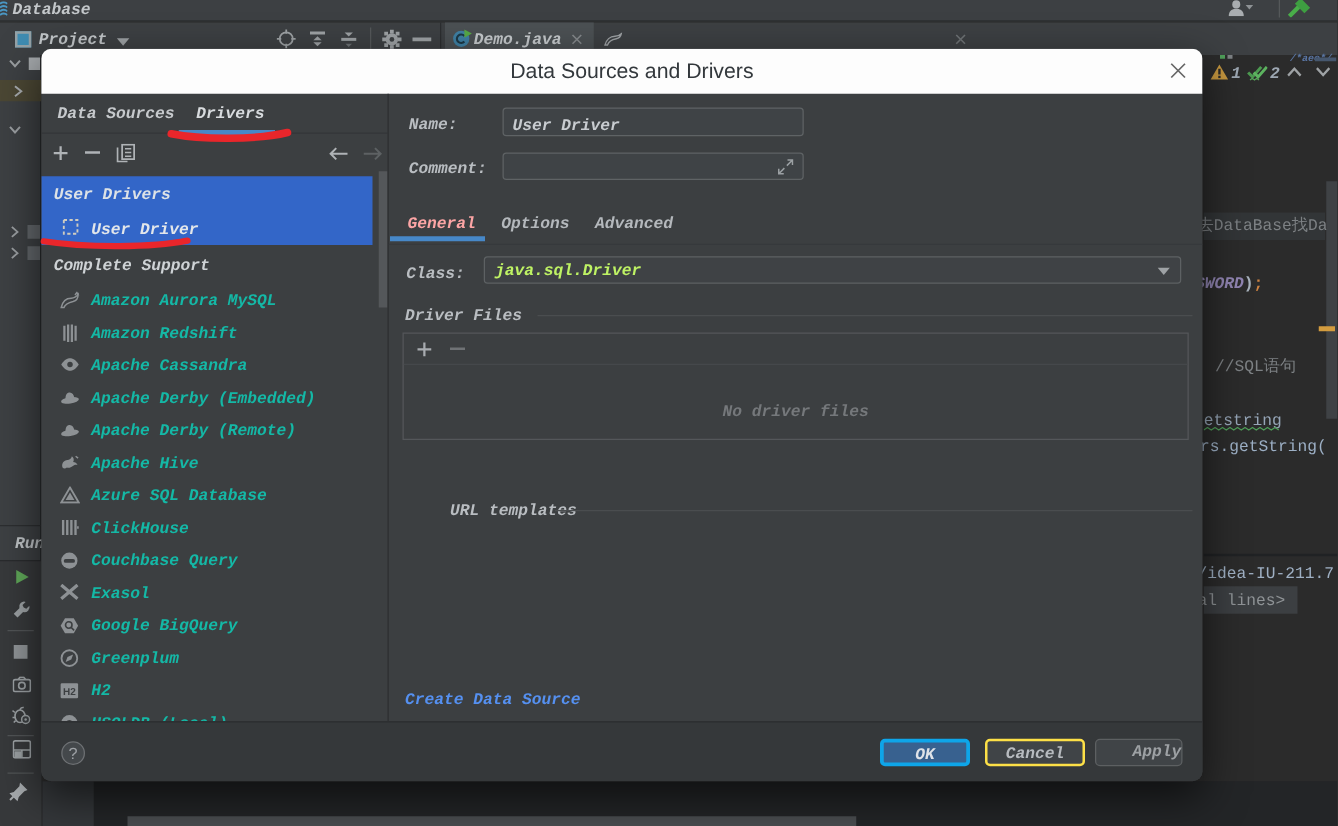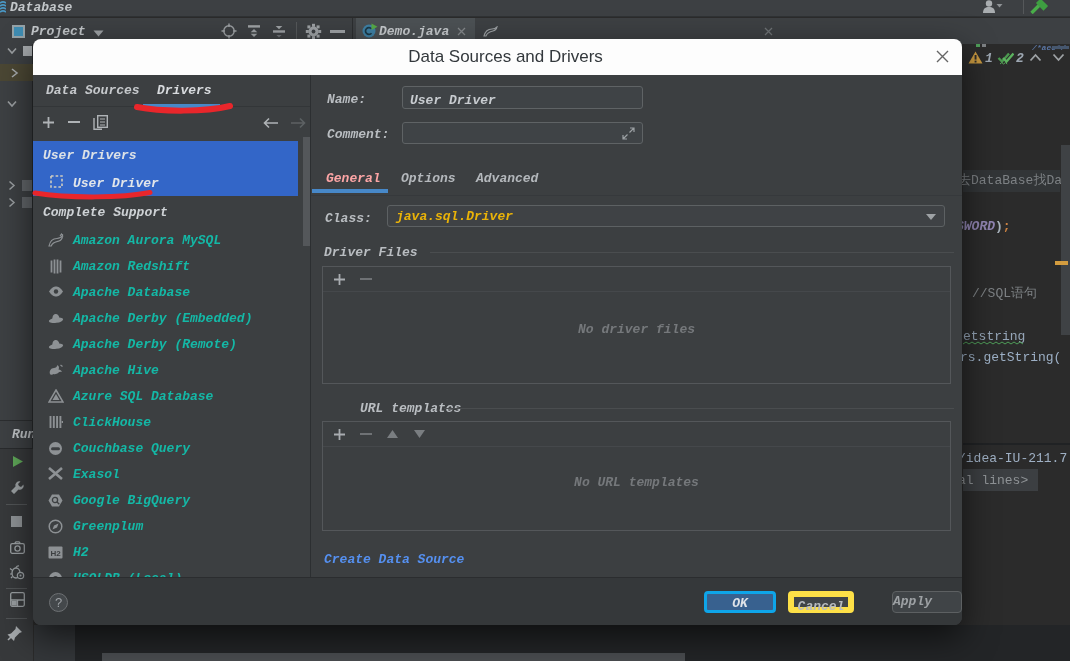--- a/index.html
+++ b/index.html
@@ -243,21 +243,21 @@
           </svg>
         <div class="abs mono t13 it" style="left:40px;top:98px">Amazon Aurora MySQL</div>
         <svg class="abs icon" style="left:16px;top:123px" width="14" height="15" viewBox="0 0 14 15">
             <path d="M2.5 1.5 V13.5 M5.5 0.5 V14.5 M8.5 0.5 V14.5 M11.5 1.5 V13.5" stroke="#8d9194" stroke-width="1.8"></path>
           </svg>
         <div class="abs mono t13 it" style="left:40px;top:124px">Amazon Redshift</div>
         <svg class="abs icon" style="left:15px;top:150px" width="16" height="11" viewBox="0 0 16 11">
             <path d="M1 5.5 C3.5 1.5 6 0.5 8 0.5 C10 0.5 12.5 1.5 15 5.5 C12.5 9.5 10 10.5 8 10.5 C6 10.5 3.5 9.5 1 5.5 Z" fill="#8d9194"></path>
             <circle cx="8" cy="5.5" r="2.2" fill="#3c3f41"></circle>
           </svg>
-        <div class="abs mono t13 it" style="left:40px;top:150px">Apache Database</div>
+        <div class="abs mono t13 it" style="left:40px;top:150px">Apache Cassandra</div>
         <svg class="abs icon" style="left:15px;top:175px" width="16" height="14" viewBox="0 0 16 14">
             <ellipse cx="8" cy="9.3" rx="7.2" ry="2.6" fill="#8d9194" transform="rotate(-8 8 9.3)"></ellipse>
             <path d="M4.5 8.8 C4.2 5.5 5.8 3 8 3 C10.2 3 11.6 5 11.5 7.9 Z" fill="#8d9194" transform="rotate(-8 8 8)"></path>
           </svg>
         <div class="abs mono t13 it" style="left:40px;top:176px">Apache Derby (Embedded)</div>
         <svg class="abs icon" style="left:15px;top:201px" width="16" height="14" viewBox="0 0 16 14">
             <ellipse cx="8" cy="9.3" rx="7.2" ry="2.6" fill="#8d9194" transform="rotate(-8 8 9.3)"></ellipse>
             <path d="M4.5 8.8 C4.2 5.5 5.8 3 8 3 C10.2 3 11.6 5 11.5 7.9 Z" fill="#8d9194" transform="rotate(-8 8 8)"></path>
           </svg>
         <div class="abs mono t13 it" style="left:40px;top:202px">Apache Derby (Remote)</div>
@@ -323,59 +323,45 @@
     </svg>
 
     <div class="abs mono t13" style="left:293px;top:133px;color:#fca5a5;">General</div>
     <div class="abs mono t13" style="left:368px;top:133px;color:#b4b8bc;">Options</div>
     <div class="abs mono t13" style="left:443px;top:133px;color:#b4b8bc;">Advanced</div>
     <div class="abs" style="left:279px;top:150px;width:76px;height:4px;background:#4788c8;"></div>
     <div class="abs" style="left:278px;top:156px;width:651px;height:1px;background:#36393c;"></div>
 
     <div class="abs mono t13" style="left:292px;top:173px;color:#b9bdc1;">Class:</div>
     <div class="abs" style="left:354px;top:166px;width:558px;height:22px;background:#3f4245;border:1px solid #5d6163;border-radius:3px;"></div>
-    <div class="abs mono t13" style="left:363px;top:171px;color:#eab308;text-align:right;">java.sql.Driver</div>
+    <div class="abs mono t13" style="left:363px;top:171px;color:#bef264;text-align:right;">java.sql.Driver</div>
     <svg class="abs" style="left:893px;top:175px" width="10" height="6" viewBox="0 0 10 6">
         <path d="M0 0 H10 L5 6 Z" fill="#9ea2a5"></path>
       </svg>
 
     <div class="abs mono t13" style="left:291px;top:207px;color:#b9bdc1;">Driver Files</div>
     <div class="abs" style="left:397px;top:213px;width:524px;height:1px;background:#4a4d4f;"></div>
-    <div class="abs" style="left:289px;top:227px;width:629px;height:118px;border:1px solid #54575a;">
+    <div class="abs" style="left:289px;top:227px;width:629px;height:86px;border:1px solid #54575a;">
       <svg class="abs" style="left:10px;top:6px" width="13" height="13" viewBox="0 0 13 13">
           <path d="M6.5 1 V12 M1 6.5 H12" stroke="#a8acb0" stroke-width="1.8"></path>
         </svg>
       <div class="abs" style="left:37px;top:11px;width:12px;height:2px;background:#6f7275;"></div>
       <div class="abs" style="left:0;top:24px;width:627px;height:1px;background:#45484b;"></div>
       <div class="abs mono t13" style="left:0;top:56px;width:627px;text-align:center;color:#75787b;">No driver files</div>
     </div>
 
     <div class="abs mono t13" style="left:291px;top:363px;color:#b9bdc1;margin-left:36px;">URL templates</div>
     <div class="abs" style="left:411px;top:369px;width:510px;height:1px;background:#4a4d4f;"></div>
-    <div class="abs" style="left:289px;top:382px;width:629px;height:110px;border:1px solid #54575a;">
-      <svg class="abs" style="left:10px;top:6px" width="13" height="13" viewBox="0 0 13 13">
-          <path d="M6.5 1 V12 M1 6.5 H12" stroke="#a8acb0" stroke-width="1.8"></path>
-        </svg>
-      <div class="abs" style="left:37px;top:11px;width:12px;height:2px;background:#6f7275;"></div>
-      <svg class="abs" style="left:64px;top:8px" width="11" height="8" viewBox="0 0 11 8">
-          <path d="M5.5 0 L11 8 H0 Z" fill="#7a7e81"></path>
-        </svg>
-      <svg class="abs" style="left:91px;top:8px" width="11" height="8" viewBox="0 0 11 8">
-          <path d="M0 0 H11 L5.5 8 Z" fill="#7a7e81"></path>
-        </svg>
-      <div class="abs" style="left:0;top:24px;width:627px;height:1px;background:#45484b;"></div>
-      <div class="abs mono t13" style="left:0;top:54px;width:627px;text-align:center;color:#75787b;">No URL templates</div>
-    </div>
 
     <div class="abs mono t13" style="left:291px;top:514px;color:#5590f0;">Create Data Source</div>
 
     <div class="abs" style="left:0;top:538px;width:929px;height:48px;background:#35383a;border-top:1px solid #2b2d2f;"></div>
     <div class="abs" style="left:16px;top:554px;width:19px;height:19px;background:#44484b;border:1.5px solid #6d7073;border-radius:50%;color:#9da1a5;font-family:'Liberation Sans',sans-serif;font-size:13px;text-align:center;line-height:17px;">?</div>
     <div class="abs mono t13" style="left:671px;top:552px;width:72px;height:22px;background:#38618f;border:3px solid #0ea5e9;border-radius:4px;color:#dfe3e8;text-align:center;line-height:20px;">OK</div>
-    <div class="abs mono t13" style="left:755px;top:552px;width:66px;height:22px;background:#404447;border:6px solid #fde047;border-radius:4px;color:#b7bbbf;text-align:center;line-height:20px;">Cancel</div>
-    <div class="abs mono t13" style="left:843px;top:552px;width:70px;height:22px;background:#404447;border:1px solid #5d6062;border-radius:4px;color:#9da1a4;text-align:left;line-height:20px;margin-left:16px;">Apply</div>
+    <div class="abs mono t13" style="left:755px;top:552px;width:80px;height:22px;background:#404447;border:2px solid #fde047;border-radius:4px;color:#b7bbbf;text-align:center;line-height:20px;">Cancel</div>
+    <div class="abs mono t13" style="left:843px;top:552px;width:70px;height:22px;background:#404447;border:1px solid #5d6062;border-radius:4px;color:#9da1a4;text-align:right;line-height:20px;">Apply</div>
   </div>
 
   <svg class="abs" style="left:0;top:0;pointer-events:none;" width="1070" height="661" viewBox="0 0 1070 661">
     <path d="M137 107 C162 112 205 112 230 106" stroke="#e9262b" stroke-width="6" fill="none" stroke-linecap="round"></path>
     <path d="M35 193 C70 198.5 122 198 150 192.5" stroke="#e9262b" stroke-width="5" fill="none" stroke-linecap="round"></path>
   </svg>
 </div>
 
 </body></html>

